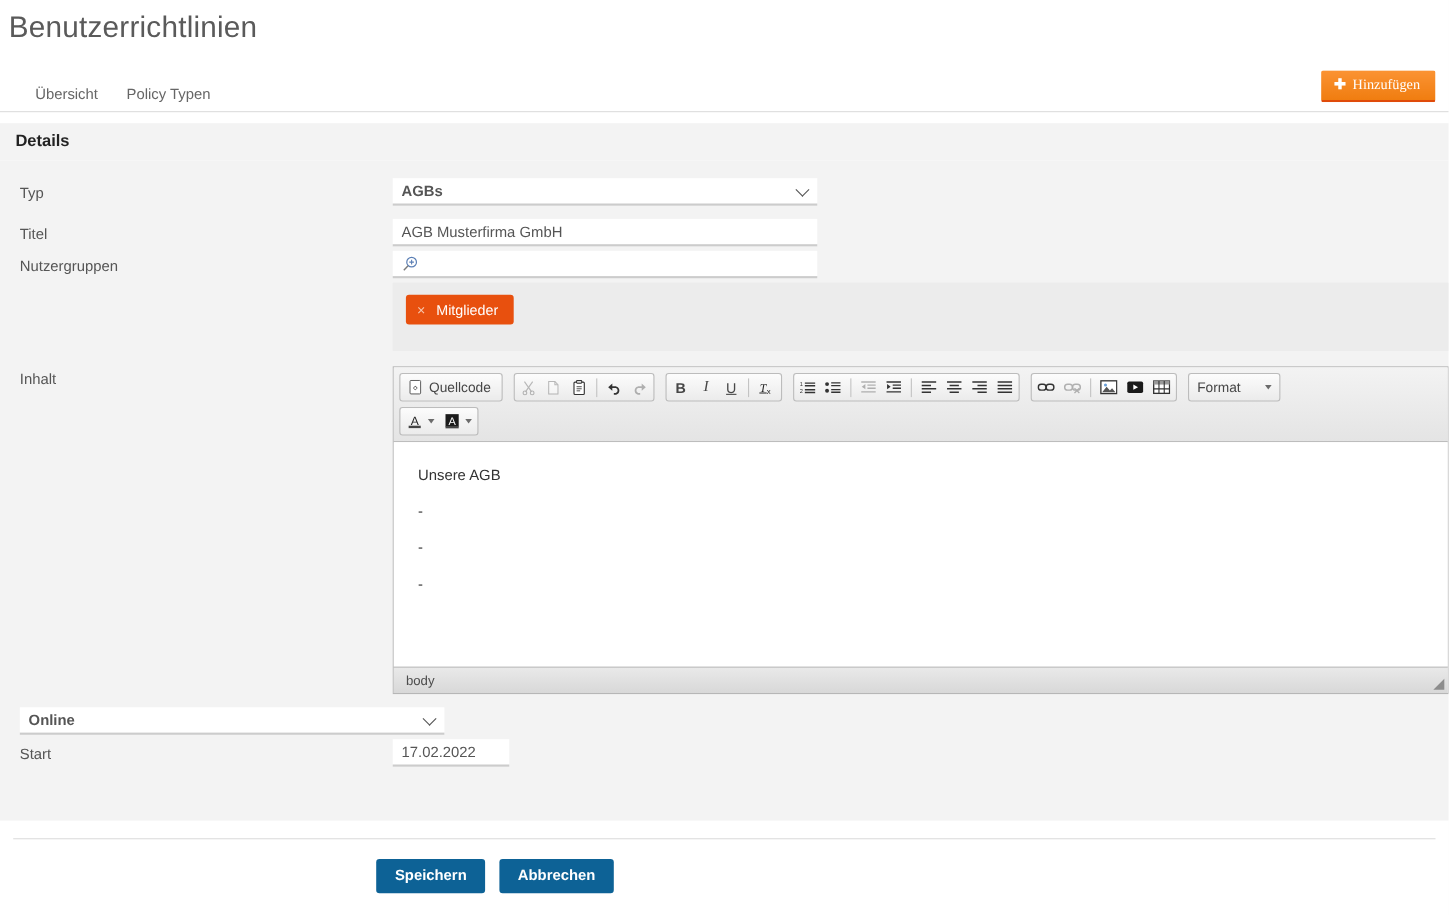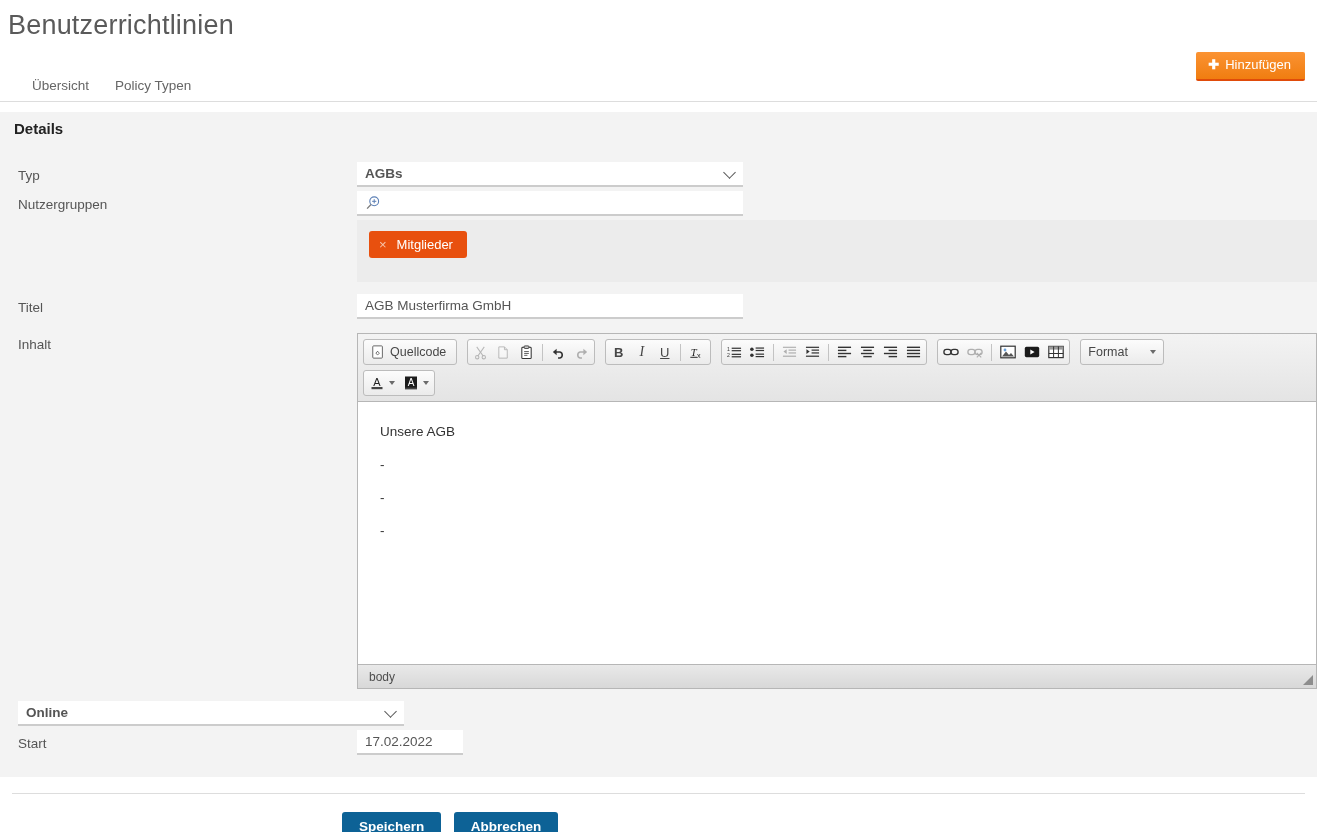--- a/index.html
+++ b/index.html
@@ -38,28 +38,28 @@
     color: #666666;
     padding: 0 10px 8px 4px;
     margin-right: 12px;
     cursor: pointer;
     white-space: nowrap;
   }
 
   .btn-add {
     position: absolute;
     right: 12px;
-    bottom: 20px;
+    bottom: 8px;
     background: #f58220;
     background: linear-gradient(#fb9333, #f07d10);
     border: none;
     border-bottom: 2px solid #e04b0a;
     color: #ffffff;
     font-size: 13px;
-    font-family: Liberation Sans, sans-serif;
+    font-family: Liberation Serif, serif;
     padding: 6px 14px 7px 12px;
     border-radius: 2px;
     cursor: pointer;
     line-height: 14px;
   }
   .btn-add .plus { font-weight: bold; margin-right: 6px; font-size: 13px; }
 
   
   .section-header {
     background: #f3f3f3;
@@ -222,21 +222,21 @@
   .caret {
     width: 0; height: 0;
     border-left: 3.5px solid transparent;
     border-right: 3.5px solid transparent;
     border-top: 4px solid #6b6b6b;
     display: inline-block;
     margin-left: 4px;
   }
 
   .editor-body {
-    height: 262px;
+    height: 204px;
     background: #ffffff;
     padding: 22px 22px 0 22px;
     overflow: hidden;
     cursor: text;
   }
   .editor-body p {
     margin: 0 0 17px 0;
     font-size: 13.5px;
     color: #333333;
     line-height: 16px;
@@ -301,20 +301,27 @@
 
 <div class="form-area">
 
   <div class="form-row">
     <div class="form-label">Typ</div>
     <div class="form-control">
       <div class="sel-wrap">
         <input class="inp" type="text" readonly="" value="AGBs" style="">
         <span class="chev"></span>
       </div>
+    </div>
+  </div>
+
+  <div class="form-row" style="margin-top:12px;">
+    <div class="form-label">Titel</div>
+    <div class="form-control">
+      <input class="inp" type="text" value="AGB Musterfirma GmbH" style="">
     </div>
   </div>
 
   <div class="form-row" style="margin-bottom:0;">
     <div class="form-label">Nutzergruppen</div>
     <div class="form-control">
       <div class="search-wrap">
         <span class="search-icon">
           <svg viewBox="0 0 16 16" width="16" height="16">
             <circle cx="9.2" cy="6.3" r="4.4" fill="none" stroke="#5b7fb5" stroke-width="1.1"></circle>
@@ -328,27 +335,20 @@
       <div class="tagbox">
         <span class="tag">
           <span class="x">×</span>
           <span>Mitglieder</span>
         </span>
       </div>
     </div>
   </div>
 
   <div class="form-row" style="margin-top:12px;">
-    <div class="form-label">Titel</div>
-    <div class="form-control">
-      <input class="inp" type="text" value="AGB Musterfirma GmbH" style="">
-    </div>
-  </div>
-
-  <div class="form-row" style="margin-top:12px;">
     <div class="form-label">Inhalt</div>
     <div class="form-control">
       <div class="editor">
 
         <div class="editor-toolbar">
           <div class="tb-row">
 
             <div class="tb-group">
               <div class="tb-btn src">
                 <svg width="14" height="14" viewBox="0 0 16 16">

